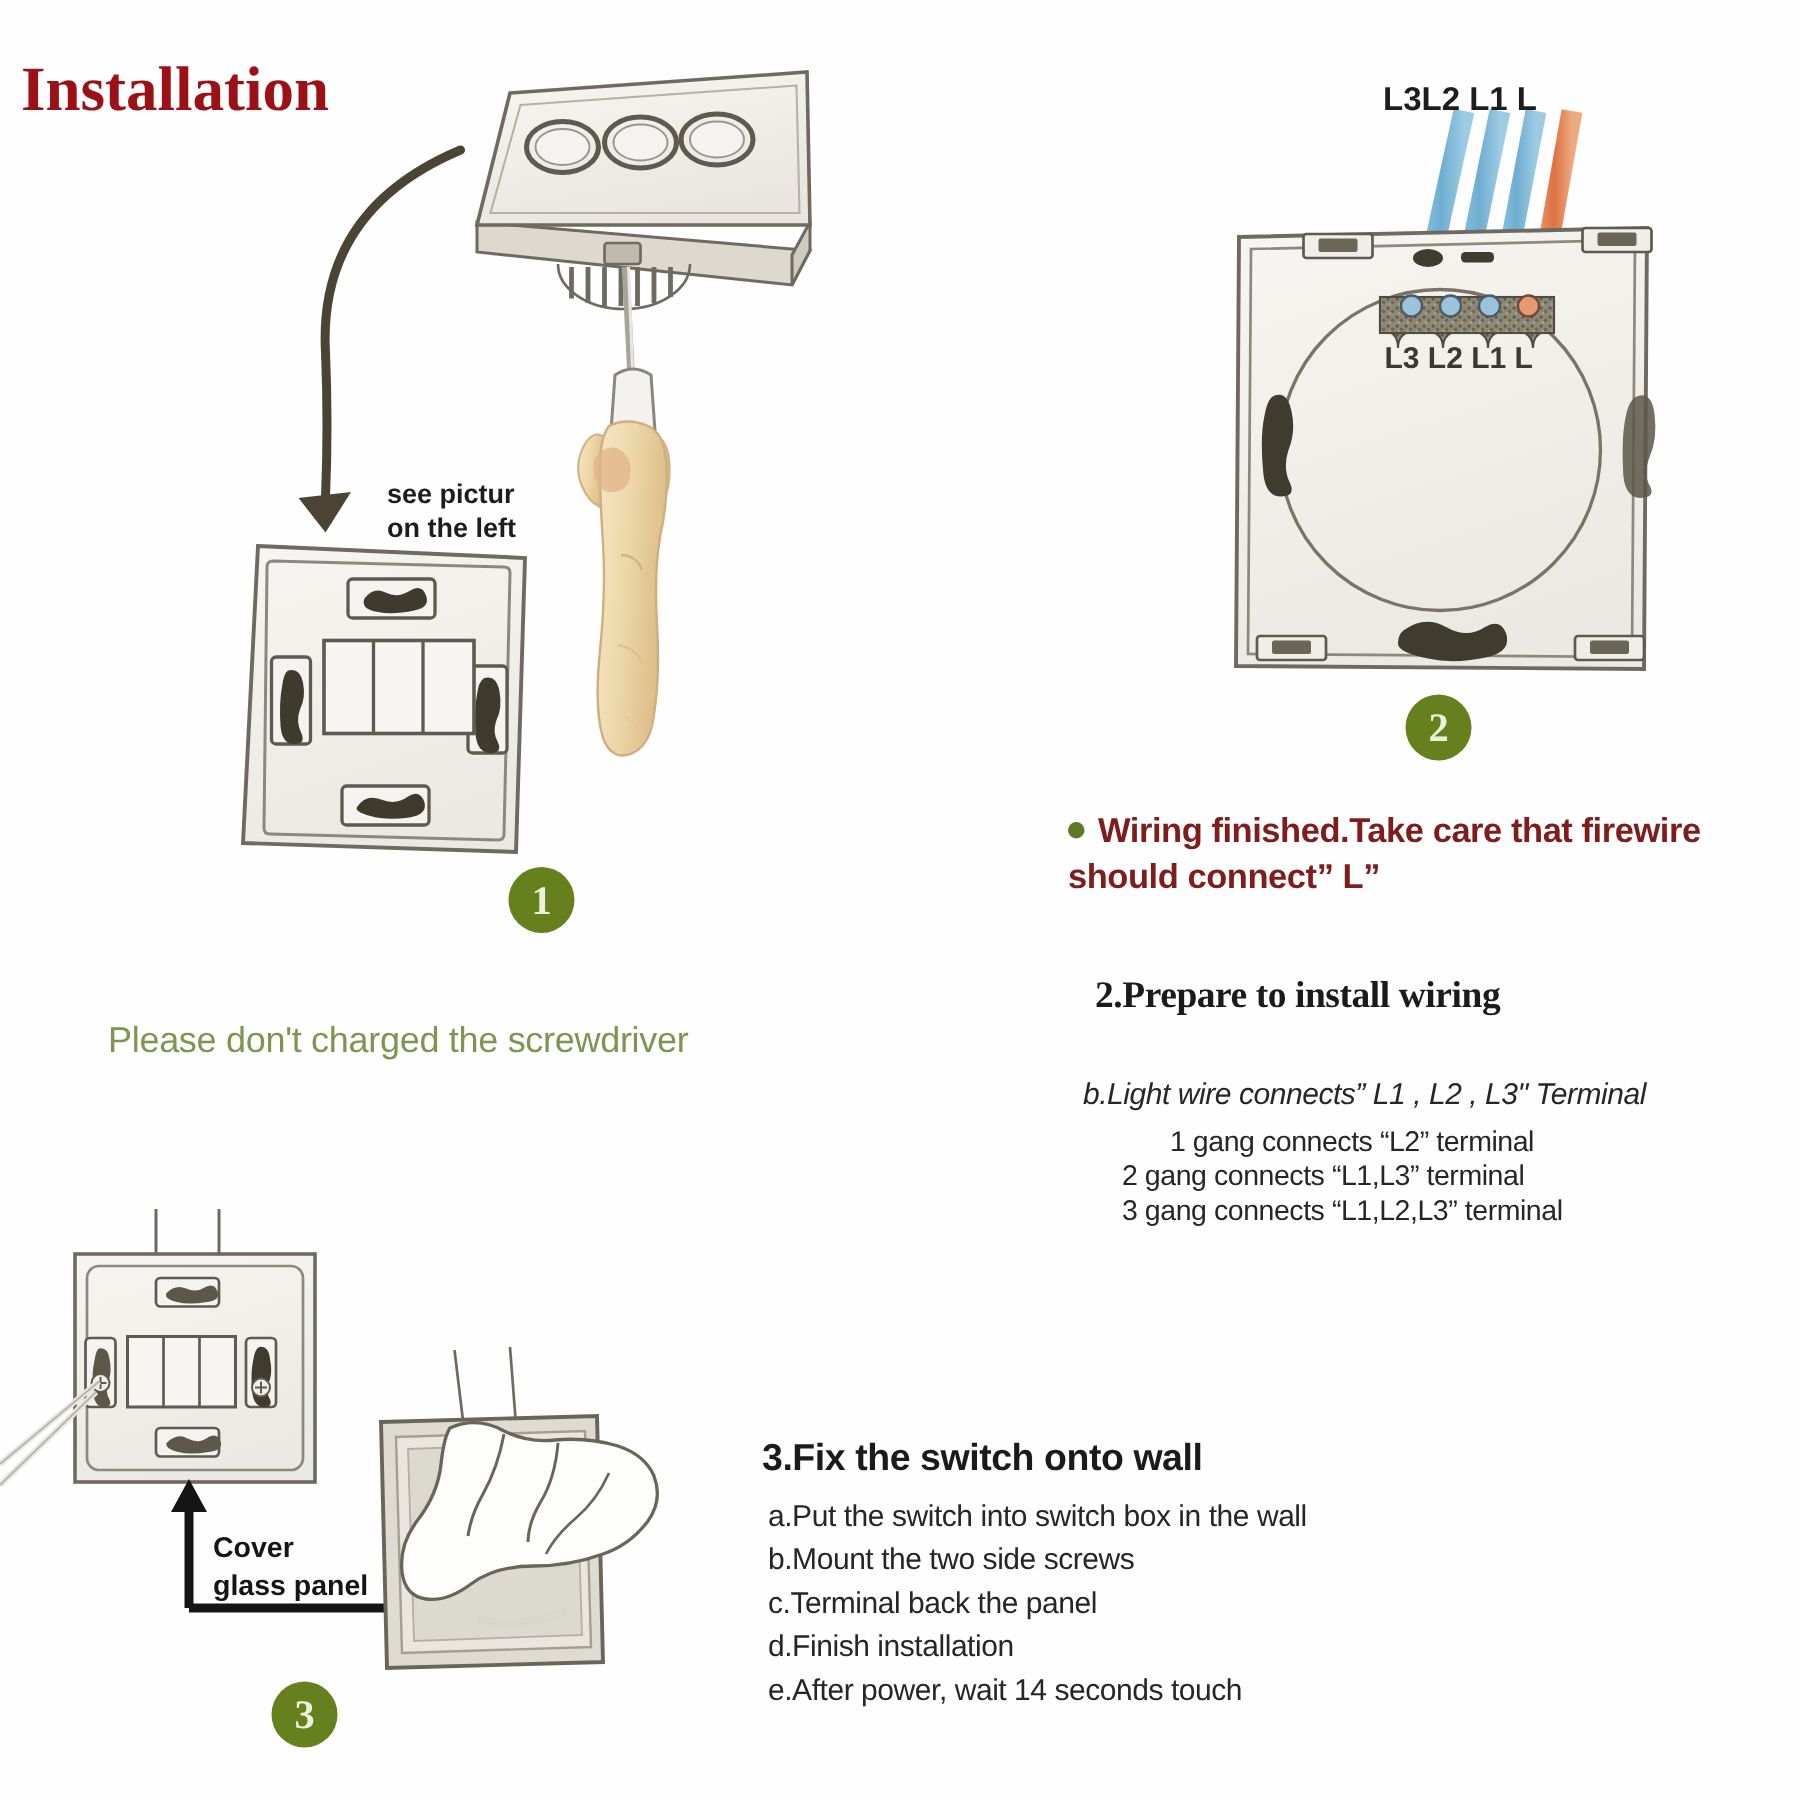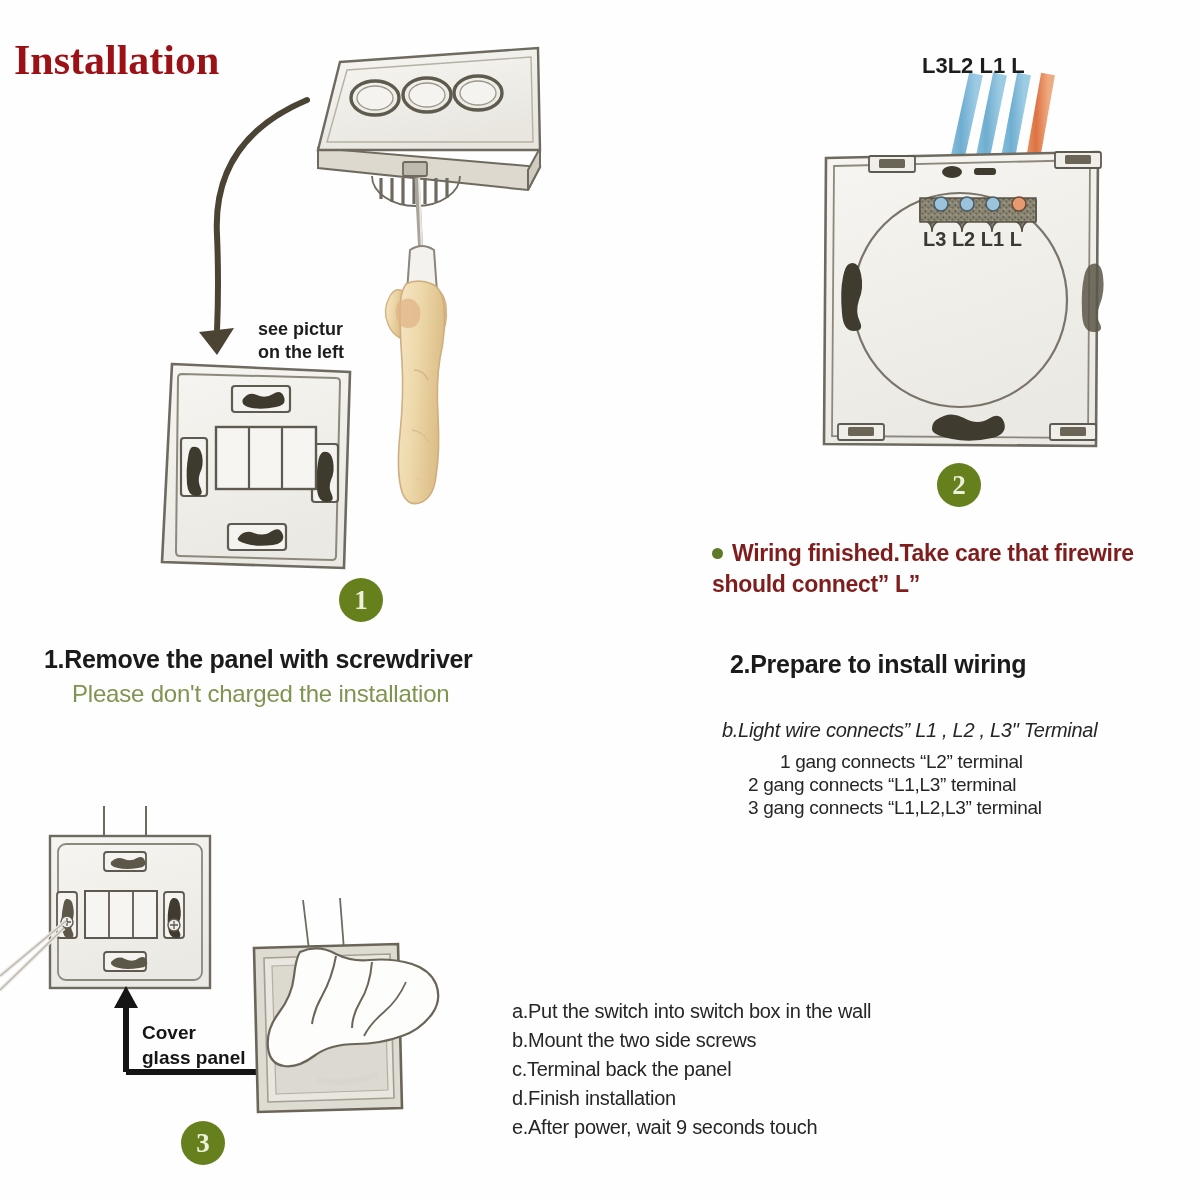--- a/index.html
+++ b/index.html
@@ -75,21 +75,21 @@
   #s1note  { left: 72px;  top: 680px; }
 
   
   #s2bullet { left: 712px; top: 538px; width: 480px; white-space: normal; line-height: 1.35; }
   #s2bullet .dot {
     display: inline-block; width: 11px; height: 11px;
     border-radius: 50%; background: #5e7a28;
     margin-right: 9px; vertical-align: 2px;
   }
   
-  #s2head { left: 730px; top: 650px; }
+  #s2head { left: 730px; top: 650px; font-family: Liberation Serif, serif; }
   #s2a    { left: 727px; top: 692px; font-style: italic; }
   #s2b    { left: 722px; top: 719px; font-style: italic; }
   #s2g1   { left: 748px; top: 751px; margin-left: 32px; }
   #s2g2   { left: 748px; top: 774px; }
   #s2g3   { left: 748px; top: 797px; }
   #s2g1, #s2g2, #s2g3 { font-size: 19px; }
 
   
   #s3head { left: 508px; top: 958px; }
   #s3a    { left: 512px; top: 1000px; }
@@ -370,31 +370,31 @@
 
   <div id="annot-cover">
     <div>Cover</div>
     <div>glass panel</div>
   </div>
 
   <div class="badge" id="badge1">1</div>
   <div class="badge" id="badge2">2</div>
   <div class="badge" id="badge3">3</div>
 
-  <div class="blk hd" id="s1head">1.Remove the panel with screwdriver</div>
-  <div class="blk grn" id="s1note">Please don't charged the installation</div>
+  <div class="blk grn" id="s1note">Please don't charged the screwdriver</div>
 
   <div class="blk grnbold" id="s2bullet">
     <span class="dot"></span><span>Wiring finished.Take care that firewire should connect”  L”</span>
   </div>
   <div class="blk hd" id="s2head">2.Prepare to install wiring</div>
   <div class="blk sub" id="s2b">b.Light wire connects”  L1 , L2 , L3" Terminal</div>
   <div class="blk sub" id="s2g1">1 gang connects  “L2”  terminal</div>
   <div class="blk sub" id="s2g2">2 gang connects  “L1,L3”  terminal</div>
   <div class="blk sub" id="s2g3">3 gang connects  “L1,L2,L3”  terminal</div>
 
+  <div class="blk hd" id="s3head">3.Fix the switch onto wall</div>
   <div class="blk sub" id="s3a">a.Put the switch into switch box in the wall</div>
   <div class="blk sub" id="s3b">b.Mount the two side screws</div>
   <div class="blk sub" id="s3c">c.Terminal back the panel</div>
   <div class="blk sub" id="s3d">d.Finish installation</div>
-  <div class="blk sub" id="s3e">e.After power, wait 9 seconds touch</div>
+  <div class="blk sub" id="s3e">e.After power, wait 14 seconds touch</div>
 
 </div>
 
 </body></html>

